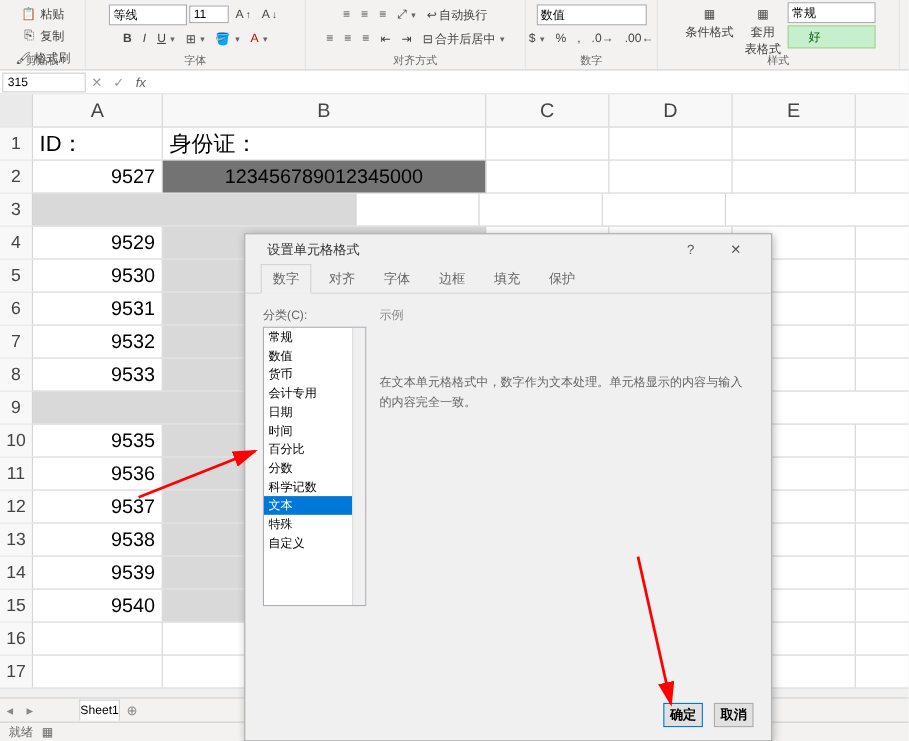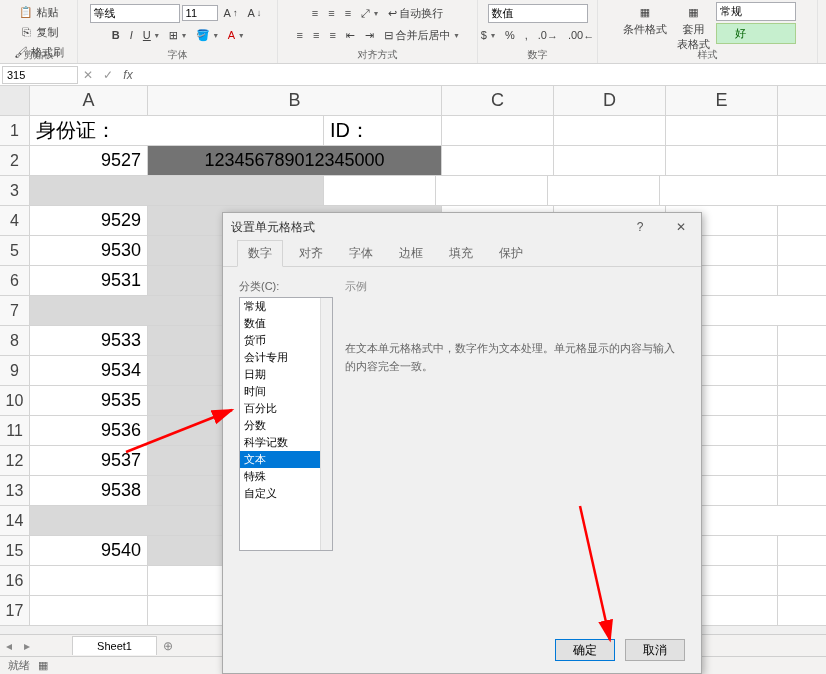--- a/index.html
+++ b/index.html
@@ -29,43 +29,43 @@
 .row-header { width: 30px; display: flex; align-items: center; justify-content: center; background: #f8f8f8; border-right: 1px solid #d4d4d4; font-size: 16px; color: #444; }
 .cell { border-right: 1px solid #d4d4d4; display: flex; align-items: center; padding: 0 6px; font-size: 18px; }
 .cell.col-A { justify-content: flex-end; }
 .cell.col-B { justify-content: center; }
 .r1 .cell.col-A { justify-content: flex-start; font-size: 20px; }
 .r1 .cell.col-B { justify-content: flex-start; font-size: 20px; }
 .cell.sel { background: #d9d9d9; }
 .cell.sel-head { background: #737373; }
 
 .sheet-tabs { position: absolute; bottom: 18px; left: 0; right: 0; height: 22px; background: #f3f2f1; display: flex; align-items: center; border-top: 1px solid #cfcfcf; }
-.sheet-tab { padding: 3px 24px; background: white; border: 1px solid #cfcfcf; border-bottom: none; font-size: 11px; margin-left: 36px; }
+.sheet-tab { padding: 3px 0; background: white; border: 1px solid #cfcfcf; border-bottom: none; font-size: 11px; margin-left: 36px; }
 .sheet-nav { padding: 0 6px; color: #888; }
 .status-bar { position: absolute; bottom: 0; left: 0; right: 0; height: 18px; background: #f3f2f1; border-top: 1px solid #cfcfcf; display: flex; align-items: center; padding: 0 8px; font-size: 11px; color: #666; }
 
 .dialog { position: absolute; left: 222px; top: 212px; width: 480px; height: 462px; background: #f0f0f0; border: 1px solid #aaa; box-shadow: 2px 2px 8px rgba(0,0,0,.3); z-index: 10; }
-.dialog-titlebar { height: 28px; display: flex; align-items: center; padding: 0 8px; font-size: 12px; color: #333; gap: 17px; }
+.dialog-titlebar { height: 28px; display: flex; align-items: center; padding: 0 20px; font-size: 12px; color: #333; gap: 17px; }
 .dialog-titlebar .spacer { flex: 1; }
 .dlg-close { width: 24px; text-align: center; cursor: pointer; color: #555; }
 .dialog-tabs { display: flex; gap: 6px; padding: 0 14px; height: 26px; align-items: flex-end; border-bottom: 1px solid #d4d4d4; }
 .dlg-tab { padding: 4px 10px; font-size: 12px; color: #666; cursor: pointer; }
 .dlg-tab.active { border: 1px solid #d4d4d4; border-bottom: 1px solid #f0f0f0; background: #f0f0f0; position: relative; top: 1px; }
 .dialog-body { padding: 12px 16px; display: flex; gap: 12px; }
 .cat-label { font-size: 11px; color: #666; margin-bottom: 3px; }
 .cat-list { width: 94px; height: 254px; background: white; border: 1px solid #abadb3; overflow: hidden; position: relative; }
 .cat-scroll { position: absolute; right: 0; top: 0; bottom: 0; width: 12px; background: #f0f0f0; border-left: 1px solid #ddd; }
 .cat-item { padding: 1px 4px; font-size: 11px; cursor: pointer; }
 .cat-item.sel { background: #0078d7; color: white; }
 .right-pane { flex: 1; }
 .sample-label { font-size: 11px; color: #888; margin-bottom: 8px; }
 .sample-box { height: 20px; }
 .desc-text { font-size: 11px; color: #666; line-height: 1.6; margin-top: 18px; }
 .dialog-buttons { position: absolute; bottom: 12px; right: 16px; display: flex; gap: 10px; }
-.dlg-btn { width: 60px; height: 22px; border: 1px solid #adadad; background: #e1e1e1; font-size: 12px; cursor: pointer; }
+.dlg-btn { width: 36px; height: 22px; border: 1px solid #adadad; background: #e1e1e1; font-size: 12px; cursor: pointer; font-weight: bold; }
 .dlg-btn.primary { border: 1px solid #0078d7; }
 
 .arrow-svg { position: absolute; pointer-events: none; z-index: 20; }
 
 .good-cell { background: #c6efce; border: 1px solid #a9d08e; color: #006100; padding: 2px 18px; font-size: 11px; }
 </style>
 </head>
 <body>
 
 <div class="ribbon">
@@ -85,21 +85,21 @@
     <div class="ribbon-row">
         <span class="ribbon-btn">
           <span class="ribbon-icon">🖌</span>
           <span>格式刷</span>
         </span>
       </div>
     <span class="ribbon-group-label">剪贴板</span>
   </div>
   <div class="ribbon-group" style="width:200px">
     <div class="ribbon-row">
-      <span class="ribbon-select" style="width:90px">等线</span>
+      <span class="ribbon-select" style="width:71px">等线</span>
       <span class="ribbon-select" style="width:36px">11</span>
       <span class="ribbon-btn">A<sup>↑</sup></span>
       <span class="ribbon-btn">A<sup>↓</sup></span>
     </div>
     <div class="ribbon-row">
       <span class="ribbon-btn">
           <b>B</b>
         </span>
       <span class="ribbon-btn">
           <i>I</i>
@@ -187,22 +187,22 @@
     <div class="corner"></div>
     <div class="col-header col-A">A</div>
     <div class="col-header col-B">B</div>
     <div class="col-header col-C">C</div>
     <div class="col-header col-D">D</div>
     <div class="col-header col-E">E</div>
   </div>
   <div id="grid-rows">
       <div class="grid-row r1">
         <div class="row-header">1</div>
+        <div class="cell col-A">ID：</div>
         <div class="cell col-B">身份证：</div>
-        <div class="cell col-A">ID：</div>
         <div class="cell col-C"></div>
         <div class="cell col-D"></div>
         <div class="cell col-E"></div>
       </div>
       <div class="grid-row r2">
         <div class="row-header">2</div>
         <div class="cell col-A">9527</div>
         <div class="cell col-B sel-head">123456789012345000</div>
         <div class="cell col-C"></div>
         <div class="cell col-D"></div>
@@ -234,36 +234,36 @@
       <div class="grid-row r6">
         <div class="row-header">6</div>
         <div class="cell col-A">9531</div>
         <div class="cell col-B sel"></div>
         <div class="cell col-C"></div>
         <div class="cell col-D"></div>
         <div class="cell col-E"></div>
       </div>
       <div class="grid-row r7">
         <div class="row-header">7</div>
+        <div class="cell col-A">9532</div>
         <div class="cell col-B sel"></div>
         <div class="cell col-C"></div>
         <div class="cell col-D"></div>
         <div class="cell col-E"></div>
       </div>
       <div class="grid-row r8">
         <div class="row-header">8</div>
         <div class="cell col-A">9533</div>
         <div class="cell col-B sel"></div>
         <div class="cell col-C"></div>
         <div class="cell col-D"></div>
         <div class="cell col-E"></div>
       </div>
       <div class="grid-row r9">
         <div class="row-header">9</div>
-        <div class="cell col-A">9534</div>
         <div class="cell col-B sel"></div>
         <div class="cell col-C"></div>
         <div class="cell col-D"></div>
         <div class="cell col-E"></div>
       </div>
       <div class="grid-row r10">
         <div class="row-header">10</div>
         <div class="cell col-A">9535</div>
         <div class="cell col-B sel"></div>
         <div class="cell col-C"></div>
@@ -289,20 +289,21 @@
       <div class="grid-row r13">
         <div class="row-header">13</div>
         <div class="cell col-A">9538</div>
         <div class="cell col-B sel"></div>
         <div class="cell col-C"></div>
         <div class="cell col-D"></div>
         <div class="cell col-E"></div>
       </div>
       <div class="grid-row r14">
         <div class="row-header">14</div>
+        <div class="cell col-A">9539</div>
         <div class="cell col-B sel"></div>
         <div class="cell col-C"></div>
         <div class="cell col-D"></div>
         <div class="cell col-E"></div>
       </div>
       <div class="grid-row r15">
         <div class="row-header">15</div>
         <div class="cell col-A">9540</div>
         <div class="cell col-B sel"></div>
         <div class="cell col-C"></div>

